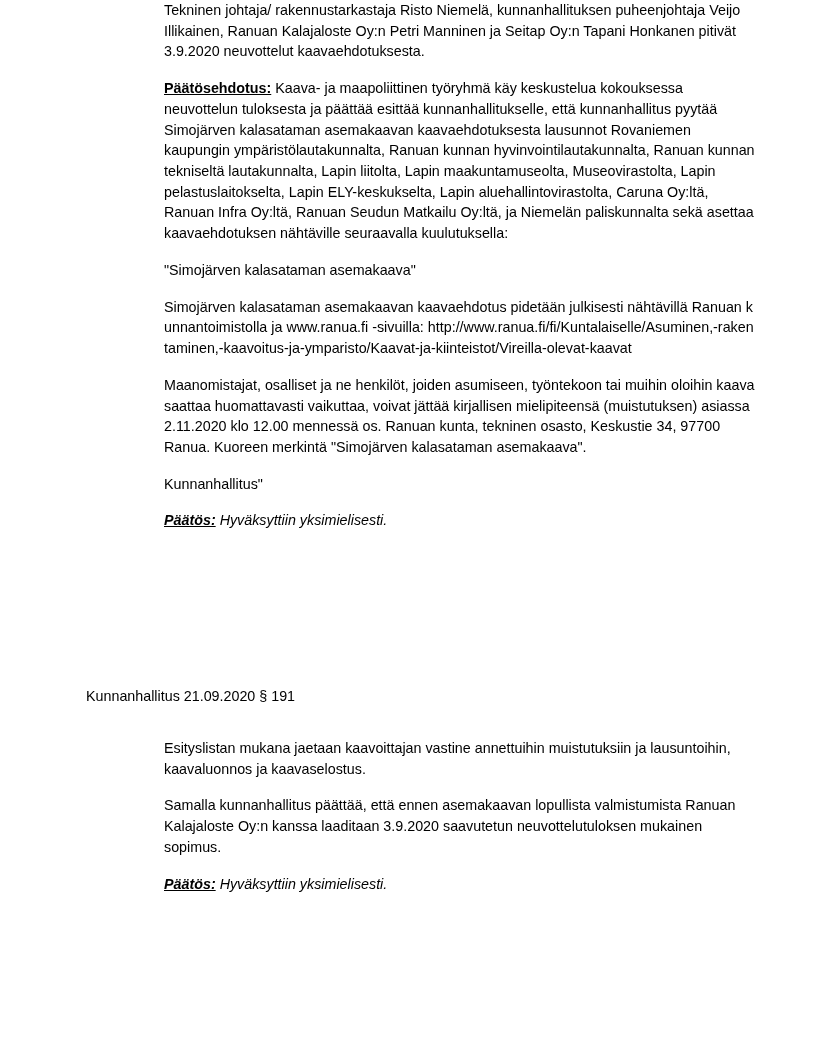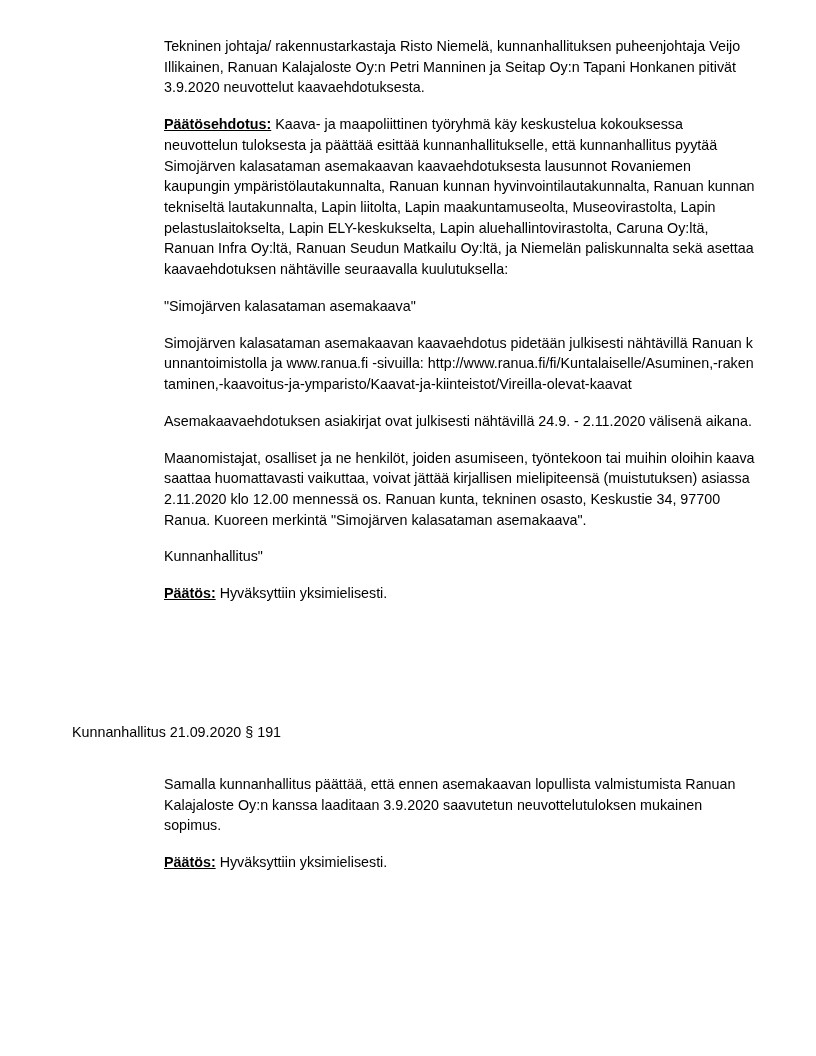--- a/index.html
+++ b/index.html
@@ -13,44 +13,44 @@
     font-family: "Liberation Sans", sans-serif;
     color: #000000;
     position: relative;
     overflow: hidden;
   }
   .page {
     position: relative;
     width: 816px;
     height: 957px;
     box-sizing: border-box;
-    margin-top: 36px;
   }
   .doc-body {
     position: absolute;
     left: 164px;
     top: 0px;
     width: 592px;
   }
   p {
     margin: 0 0 16px 0;
     font-size: 14.3px;
     line-height: 1.45;
     text-align: left;
   }
   p.tight {
     margin-bottom: 0;
+    font-style: italic;
   }
   .lead-label {
     font-weight: bold;
     text-decoration: underline;
   }
   .hanging-line {
     position: absolute;
-    left: 72px;
+    left: 86px;
     width: 700px;
     font-size: 14.3px;
     line-height: 1.45;
   }
   .nowrap-url {
     white-space: normal;
     word-break: break-all;
   }
 </style>
 </head>
@@ -69,23 +69,20 @@
     </p>
 
     <p>
       <span>"Simojärven kalasataman asemakaava"</span>
     </p>
 
     <p class="nowrap-url">
       <span>Simojärven kalasataman asemakaavan kaavaehdotus pidetään julkisesti nähtävillä Ranuan kunnantoimistolla ja www.ranua.fi -sivuilla: http://www.ranua.fi/fi/Kuntalaiselle/Asuminen,-rakentaminen,-kaavoitus-ja-ymparisto/Kaavat-ja-kiinteistot/Vireilla-olevat-kaavat</span>
     </p>
 
-    <p>
-      <span>Asemakaavaehdotuksen asiakirjat ovat julkisesti nähtävillä 24.9. - 2.11.2020 välisenä aikana.</span>
-    </p>
 
     <p>
       <span>Maanomistajat, osalliset ja ne henkilöt, joiden asumiseen, työntekoon tai muihin oloihin kaava saattaa huomattavasti vaikuttaa, voivat jättää kirjallisen mielipiteensä (muistutuksen) asiassa 2.11.2020 klo 12.00 mennessä os. Ranuan kunta, tekninen osasto, Keskustie 34, 97700 Ranua. Kuoreen merkintä "Simojärven kalasataman asemakaava".</span>
     </p>
 
 
     <p>
       <span>Kunnanhallitus"</span>
     </p>
 
@@ -94,20 +91,23 @@
     </p>
 
   </div>
 
   <div class="hanging-line" style="top: 686px;">
     <span>Kunnanhallitus 21.09.2020 § 191</span>
   </div>
 
   <div class="doc-body" style="top: 738px;">
 
+    <p>
+      <span>Esityslistan mukana jaetaan kaavoittajan vastine annettuihin muistutuksiin ja lausuntoihin, kaavaluonnos ja kaavaselostus.</span>
+    </p>
 
 
     <p>
       <span>Samalla kunnanhallitus päättää, että ennen asemakaavan lopullista valmistumista Ranuan Kalajaloste Oy:n kanssa laaditaan 3.9.2020 saavutetun neuvottelutuloksen mukainen sopimus.</span>
     </p>
 
     <p class="tight">
       <span class="lead-label">Päätös:</span><span> Hyväksyttiin yksimielisesti.</span>
     </p>
 

